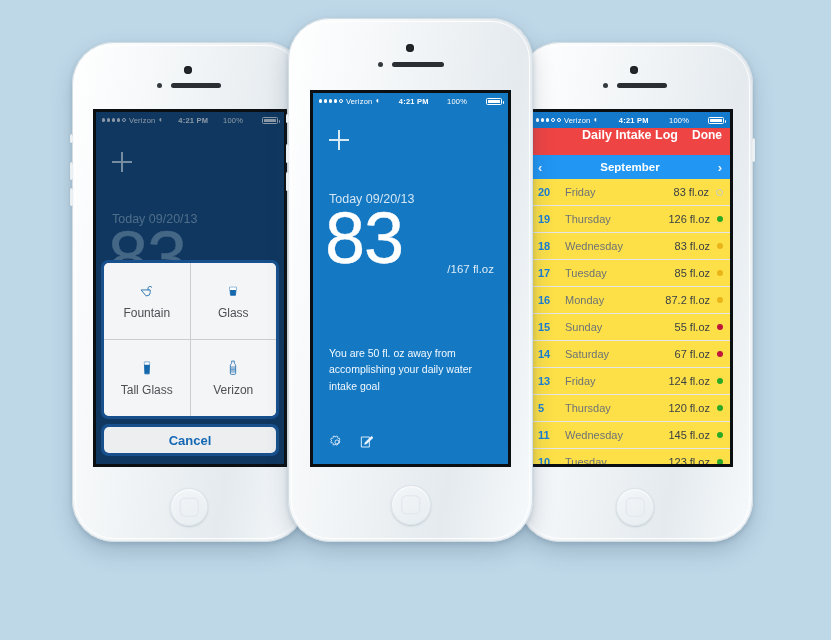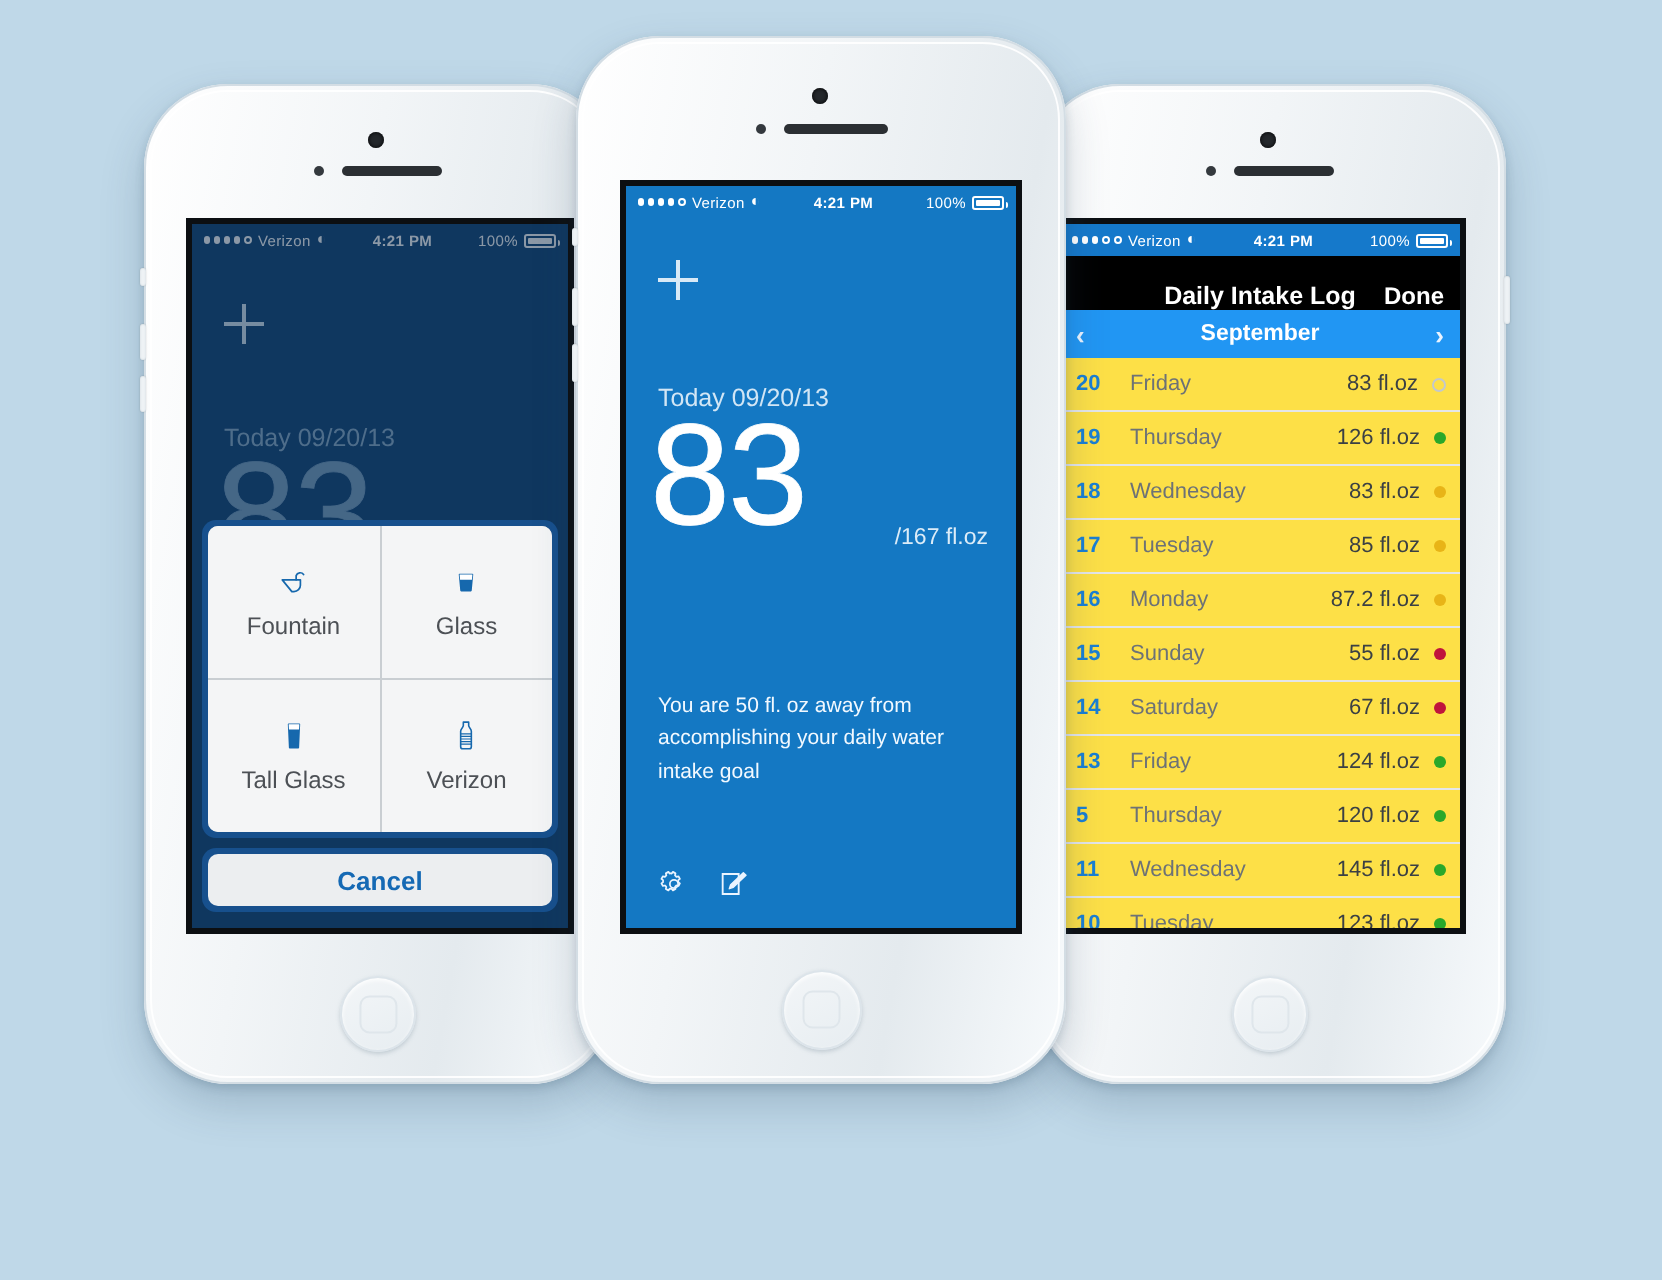--- a/index.html
+++ b/index.html
@@ -42,21 +42,21 @@
   
   .statusbar{position:absolute;left:0;right:0;top:0;height:16px;
     display:flex;align-items:center;color:#fff;font-size:7.5px;
     padding:0 6px;box-sizing:border-box;letter-spacing:.2px;}
   .sb-left{display:flex;align-items:center;gap:3px;text-align:center;}
   .dots{display:flex;gap:1.5px;align-items:center;}
   .dots i{width:3.4px;height:3.4px;border-radius:50%;background:#fff;display:block;}
   .dots i.hollow{background:transparent;border:1px solid #fff;width:2.4px;height:2.4px;}
   .wifi{font-size:8px;line-height:1;}
   .sb-mid{flex:1;text-align:center;font-weight:bold;font-size:7.5px;}
-  .sb-right{display:flex;align-items:center;gap:3px;}
+  .sb-right{display:flex;align-items:center;gap:19px;}
   .batt{width:16px;height:7px;border:1px solid #fff;border-radius:1.5px;
     position:relative;box-sizing:border-box;padding:1px;}
   .batt:after{content:"";position:absolute;right:-3px;top:2px;width:1.5px;height:3px;
     background:#fff;border-radius:0 1px 1px 0;}
   .batt span{display:block;height:100%;background:#fff;border-radius:.5px;}
 
   
   .app{position:absolute;inset:0;}
   .plus{position:absolute;left:16px;top:40px;width:20px;height:20px;}
   .plus:before,.plus:after{content:"";position:absolute;background:#d8e9f6;}
@@ -80,22 +80,22 @@
   .grid{display:grid;grid-template-columns:1fr 1fr;background:#c9ced2;gap:1px;
     border-radius:5px;overflow:hidden;}
   .cell{background:#f4f5f6;height:76px;display:flex;flex-direction:column;
     align-items:center;justify-content:center;gap:7px;}
   .cell span{font-size:12px;color:#4c5055;}
   .cancel{margin-top:5px;background:#17508d;border-radius:7px;padding:3px;box-sizing:border-box;}
   .cancel-in{background:#eceef0;border-radius:5px;height:26px;display:flex;
     align-items:center;justify-content:center;color:#1569b4;font-size:13px;font-weight:bold;}
 
   
-  .navbar{position:absolute;left:0;right:0;top:16px;height:27px;background:#000000;
-    display:flex;align-items:flex-end;justify-content:center;position:relative;}
+  .navbar{position:absolute;left:0;right:0;top:16px;height:27px;background:#ef4444;
+    display:flex;align-items:flex-start;justify-content:center;position:relative;}
   .navtitle{color:#fff;font-size:12.5px;font-weight:bold;}
   .navdone{position:absolute;right:8px;color:#fff;font-size:12px;font-weight:bold;}
   .monthbar{position:absolute;left:0;right:0;height:24px;background:#2196f3;
     display:flex;align-items:center;justify-content:center;}
   .monthbar .m{color:#fff;font-size:11.5px;font-weight:bold;}
   .arw{position:absolute;color:#eaf4ff;font-size:13px;font-weight:bold;line-height:1;}
   .list{position:absolute;left:0;right:0;bottom:0;background:#fde047;overflow:hidden;}
   .row{height:27px;display:flex;align-items:center;padding:0 7px 0 8px;
     box-sizing:border-box;border-bottom:1px solid #e4e6e8;font-size:11px;}
   .r-day{width:19px;color:#1a7fd4;font-weight:bold;font-size:11px;}

